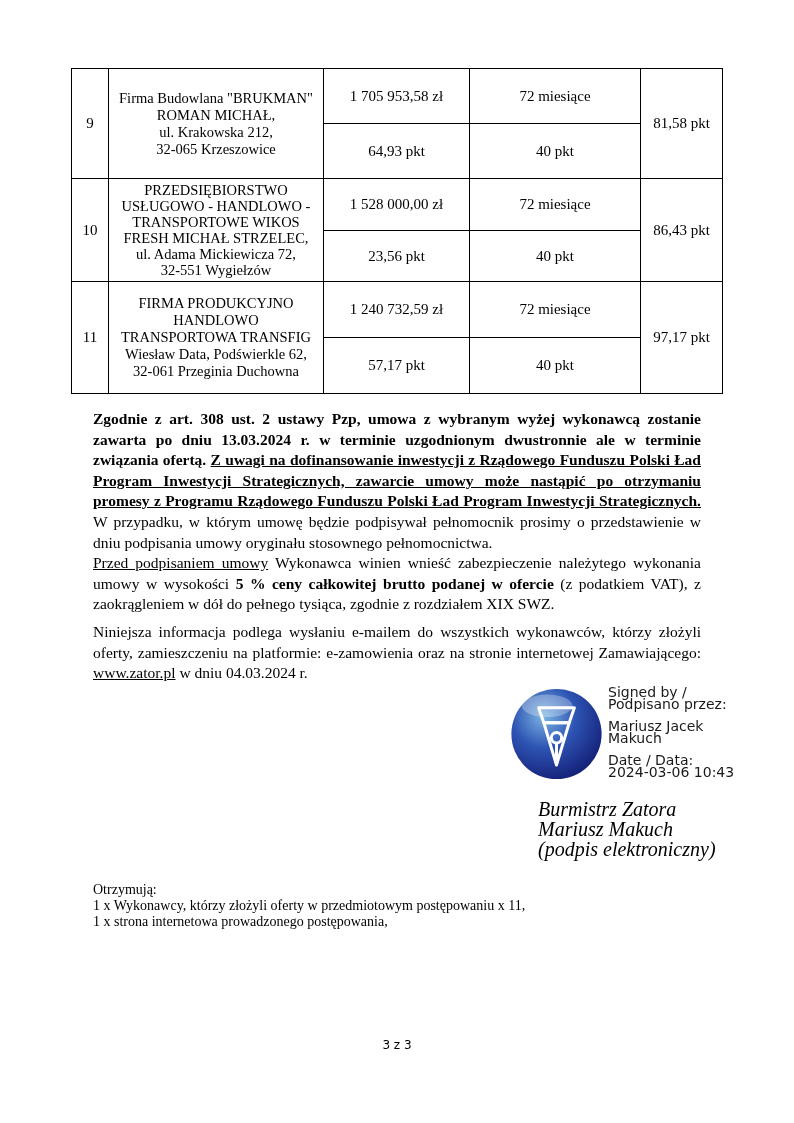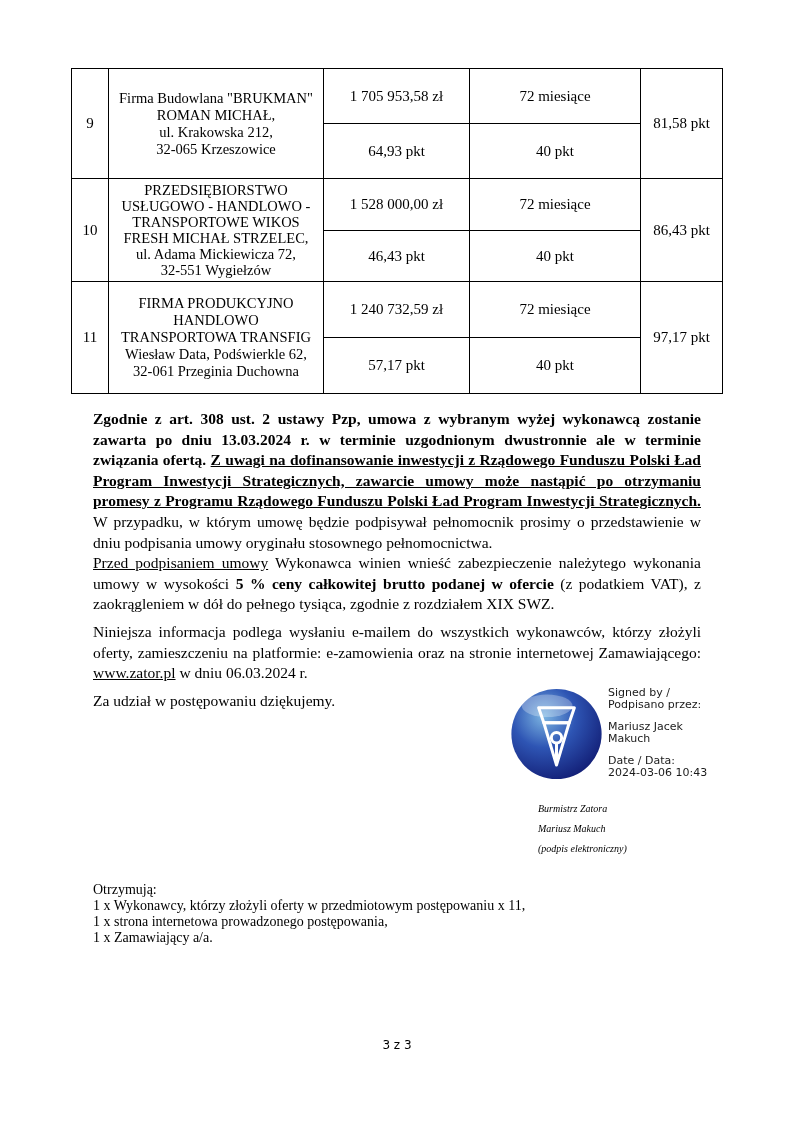--- a/index.html
+++ b/index.html
@@ -44,28 +44,28 @@
   #para-thanks{top:691px;text-align:left;}
   .b{font-weight:bold;}
   .bu{font-weight:bold;text-decoration:underline;margin-top:44px;}
   .u{text-decoration:underline;}
 
   
   .stamp-icon{position:absolute;left:509px;top:687px;width:95px;height:94px;}
   .stamp-text{
     position:absolute;left:608px;top:687px;width:130px;
     font-family:"DejaVu Sans", sans-serif;
-    font-size:11px;line-height:11.5px;color:#1a1a1a;
+    font-size:14px;line-height:11.5px;color:#1a1a1a;
   }
   .stamp-text .grp{margin-bottom:11px;}
 
   
   .signature{
     position:absolute;left:538px;top:799px;
-    font-style:italic;font-size:10px;line-height:20px;
+    font-style:italic;font-size:20px;line-height:20px;
     text-align:left;
   }
 
   
   .recipients{
     position:absolute;left:93px;top:882px;
     font-size:14px;line-height:16px;
   }
 
   
@@ -120,21 +120,21 @@
           <div>TRANSPORTOWE WIKOS</div>
           <div>FRESH MICHAŁ STRZELEC,</div>
           <div>ul. Adama Mickiewicza 72,</div>
           <div>32-551 Wygiełzów</div>
         </td>
         <td class="h10">1 528 000,00 zł</td>
         <td class="h10">72 miesiące</td>
         <td class="h10" rowspan="2">86,43 pkt</td>
       </tr>
       <tr class="sub-b">
-        <td class="shaded h10">46,43 pkt</td>
+        <td class="shaded h10">23,56 pkt</td>
         <td class="shaded h10">40 pkt</td>
       </tr>
 
       <tr class="sub-a">
         <td class="h11" rowspan="2">11</td>
         <td class="c-name h11" rowspan="2">
           <div>FIRMA PRODUKCYJNO</div>
           <div>HANDLOWO</div>
           <div>TRANSPORTOWA TRANSFIG</div>
           <div>Wiesław Data, Podświerkle 62,</div>
@@ -150,24 +150,23 @@
       </tr>
     </tbody>
   </table>
 
   <div class="para" id="para-main">
     <div><span class="b">Zgodnie z art. 308 ust. 2  ustawy Pzp, umowa z wybranym wyżej wykonawcą zostanie zawarta po dniu 13.03.2024 r. w terminie uzgodnionym dwustronnie ale w terminie związania ofertą.  </span><span class="bu">Z uwagi na dofinansowanie inwestycji z Rządowego Funduszu Polski Ład Program Inwestycji Strategicznych, zawarcie umowy może nastąpić po otrzymaniu promesy z Programu Rządowego Funduszu Polski Ład Program Inwestycji Strategicznych.</span><span> W przypadku, w którym umowę będzie podpisywał pełnomocnik prosimy o przedstawienie w dniu podpisania umowy oryginału stosownego pełnomocnictwa.</span></div>
     <div><span class="u">Przed podpisaniem umowy</span><span> Wykonawca winien wnieść zabezpieczenie należytego wykonania umowy w wysokości </span><span class="b">5 % ceny całkowitej brutto podanej w ofercie</span><span> (z podatkiem VAT), z zaokrągleniem w dół do pełnego tysiąca, zgodnie z rozdziałem XIX SWZ.</span></div>
   </div>
 
   <div class="para" id="para-notice">
-    <span>Niniejsza informacja podlega wysłaniu e-mailem do wszystkich wykonawców, którzy złożyli oferty, zamieszczeniu na platformie: e-zamowienia oraz na stronie internetowej Zamawiającego: </span><span class="u">www.zator.pl</span><span> w dniu 06.03.2024 r.</span>
-  </div>
-
-  <div class="para" id="para-thanks">Za udział w postępowaniu dziękujemy.</div>
+    <span>Niniejsza informacja podlega wysłaniu e-mailem do wszystkich wykonawców, którzy złożyli oferty, zamieszczeniu na platformie: e-zamowienia oraz na stronie internetowej Zamawiającego: </span><span class="u">www.zator.pl</span><span> w dniu 04.03.2024 r.</span>
+  </div>
+
 
   <svg class="stamp-icon" viewBox="0 0 100 100" xmlns="http://www.w3.org/2000/svg">
     <defs>
       <radialGradient id="ballGrad" cx="36%" cy="30%" r="78%">
         <stop offset="0%" stop-color="#7db6e2"></stop>
         <stop offset="45%" stop-color="#2e55b4"></stop>
         <stop offset="100%" stop-color="#111b72"></stop>
       </radialGradient>
     </defs>
     <circle cx="50" cy="50" r="48" fill="url(#ballGrad)"></circle>
@@ -197,18 +196,17 @@
   <div class="signature">
     <div>Burmistrz Zatora</div>
     <div>Mariusz Makuch</div>
     <div>(podpis elektroniczny)</div>
   </div>
 
   <div class="recipients">
     <div>Otrzymują:</div>
     <div>1 x Wykonawcy, którzy złożyli oferty w przedmiotowym postępowaniu x 11,</div>
     <div>1 x strona internetowa prowadzonego postępowania,</div>
-    <div>1 x Zamawiający a/a.</div>
   </div>
 
   <div class="page-number">3 z 3</div>
 
 </div>
 
 </body></html>

